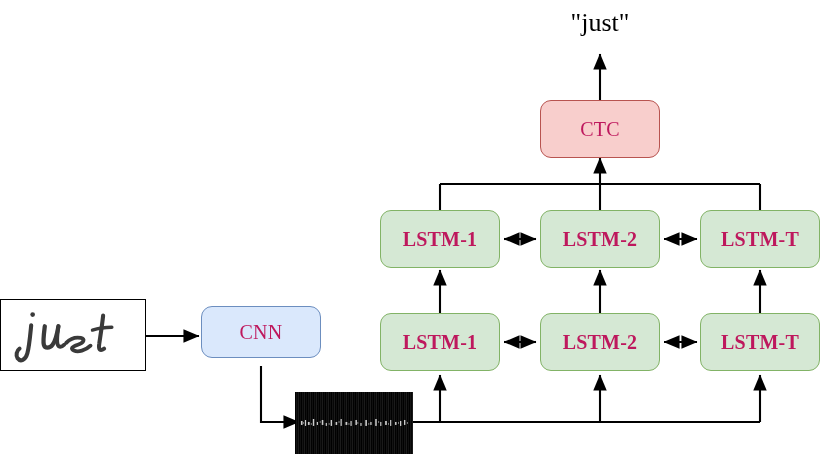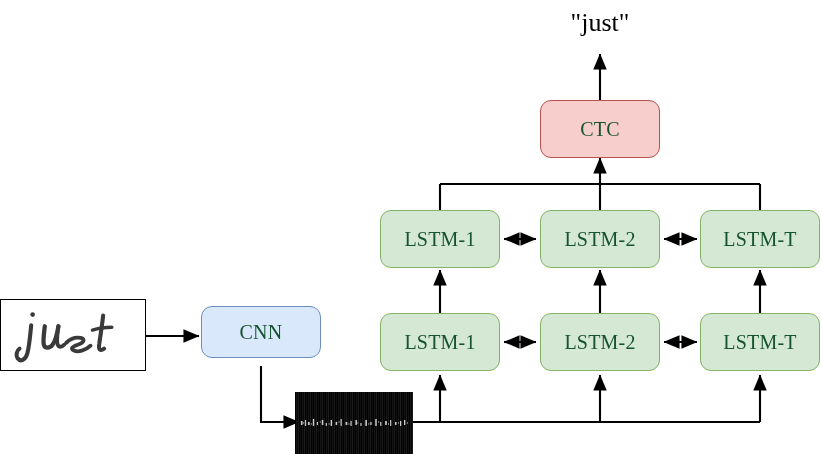--- a/index.html
+++ b/index.html
@@ -20,32 +20,33 @@
   .node {
     position: absolute;
     box-sizing: border-box;
     display: flex;
     align-items: center;
     justify-content: center;
     border-radius: 11px;
     border-width: 1.6px;
     border-style: solid;
     font-size: 20px;
-    color: #14532d;
+    color: #be185d;
     letter-spacing: 0.2px;
     line-height: 1;
     white-space: nowrap;
   }
   .node-ctc {
     background: #f8cecc;
     border-color: #b85450;
   }
   .node-lstm {
     background: #d5e8d4;
     border-color: #82b366;
+    font-weight: bold;
   }
   .node-cnn {
     background: #dae8fc;
     border-color: #6c8ebf;
   }
   .out-label {
     position: absolute;
     font-size: 26px;
     color: #000000;
     white-space: nowrap;

